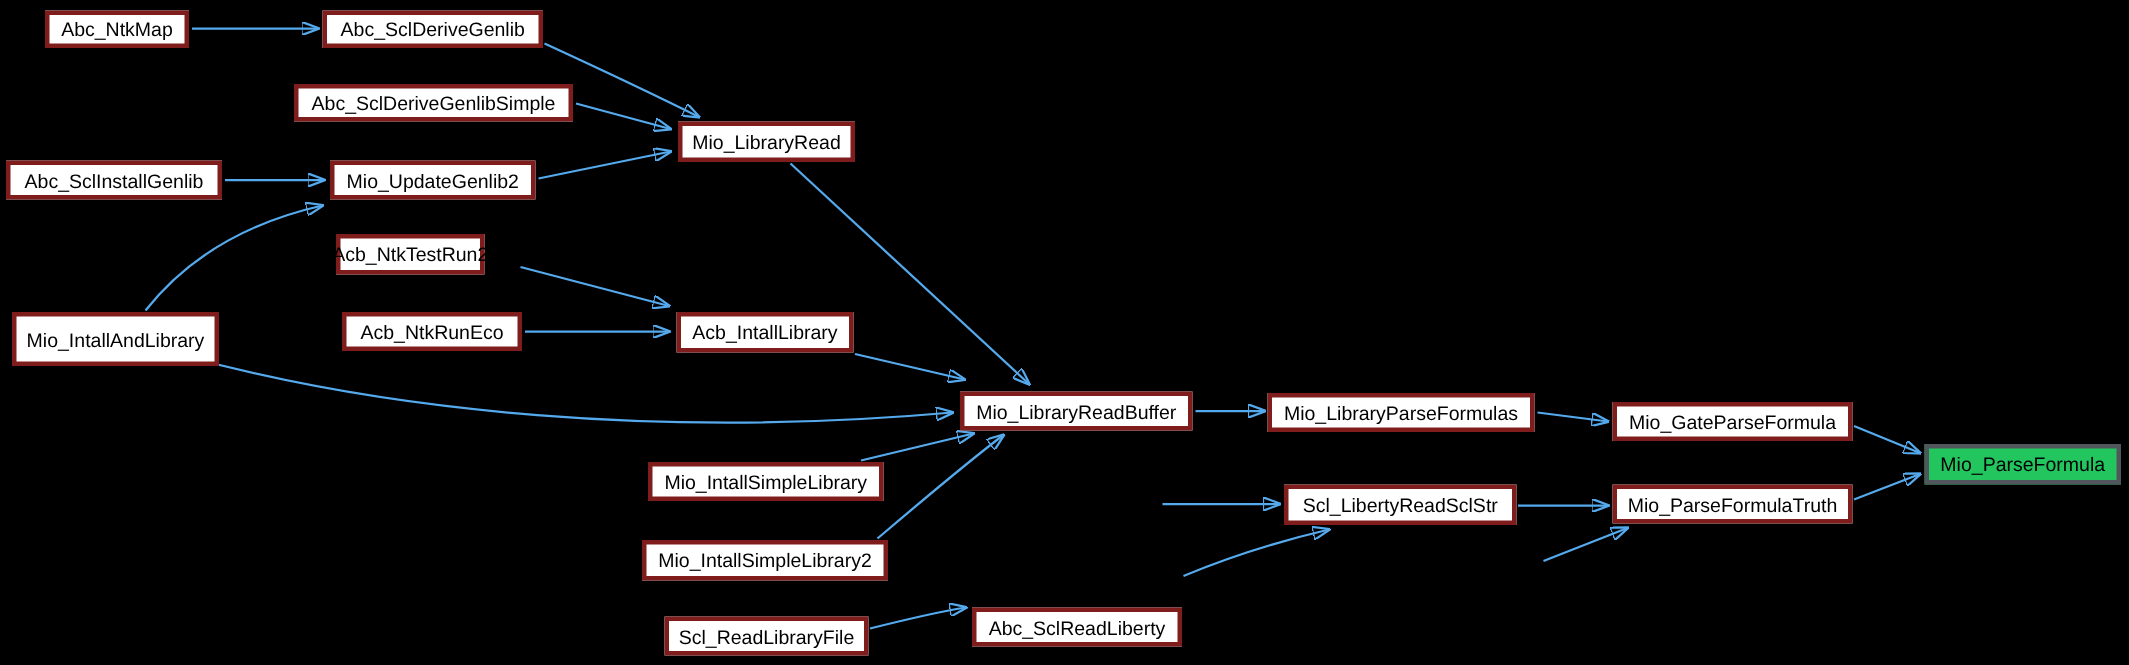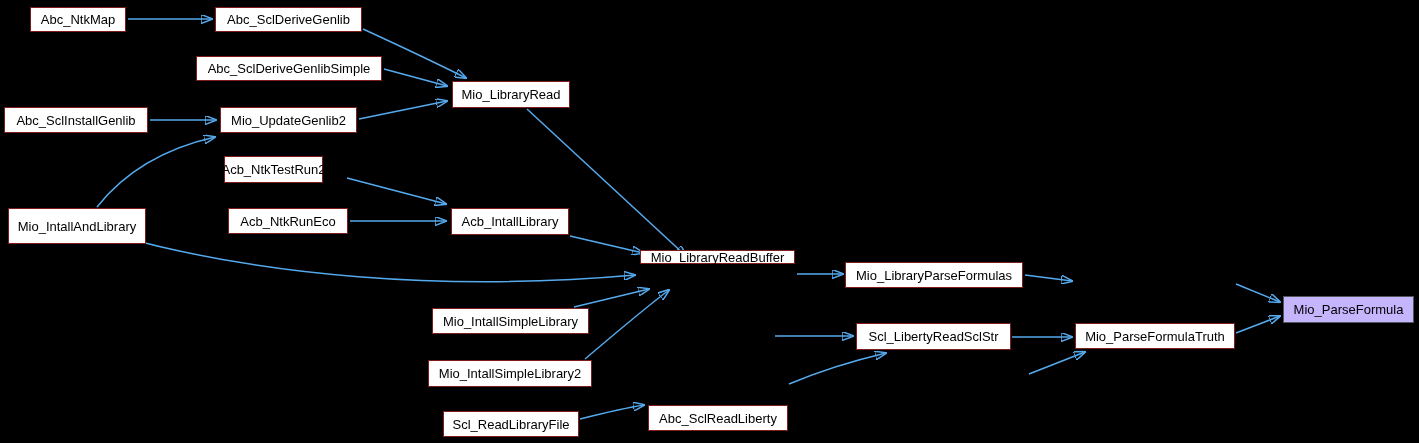--- a/index.html
+++ b/index.html
@@ -23,32 +23,32 @@
   }
   svg.edge-layer path {
     fill: none;
     stroke: #55aaee;
     stroke-width: 1.5;
   }
   .node {
     position: absolute;
     box-sizing: border-box;
     background: #ffffff;
-    border: 1px solid #7f1d1d;
+    border: 3px solid #7f1d1d;
     color: #000000;
     font-size: 13px;
     line-height: 1;
     display: flex;
     align-items: center;
     justify-content: center;
     white-space: nowrap;
     cursor: pointer;
   }
   .node.highlight {
-    background: #c4b5fd;
+    background: #22c55e;
     border-color: #50565b;
     cursor: default;
   }
 </style>
 </head>
 <body>
 
 <div class="canvas">
 
   <svg class="edge-layer" viewBox="0 0 1419 443">
@@ -84,22 +84,23 @@
   <div class="node" style="left:30px;top:7px;width:96px;height:25px">Abc_NtkMap</div>
   <div class="node" style="left:215px;top:7px;width:147px;height:25px">Abc_SclDeriveGenlib</div>
   <div class="node" style="left:196px;top:56px;width:186px;height:25px">Abc_SclDeriveGenlibSimple</div>
   <div class="node" style="left:452px;top:81px;width:118px;height:27px">Mio_LibraryRead</div>
   <div class="node" style="left:4px;top:107px;width:144px;height:26px">Abc_SclInstallGenlib</div>
   <div class="node" style="left:220px;top:107px;width:137px;height:26px">Mio_UpdateGenlib2</div>
   <div class="node" style="left:224px;top:156px;width:99px;height:27px">Acb_NtkTestRun2</div>
   <div class="node" style="left:8px;top:208px;width:138px;height:36px">Mio_IntallAndLibrary</div>
   <div class="node" style="left:228px;top:208px;width:120px;height:26px">Acb_NtkRunEco</div>
   <div class="node" style="left:451px;top:208px;width:118px;height:27px">Acb_IntallLibrary</div>
-  <div class="node" style="left:640px;top:250px;width:155px;height:14px">Mio_LibraryReadBuffer</div>
+  <div class="node" style="left:640px;top:261px;width:155px;height:26px">Mio_LibraryReadBuffer</div>
   <div class="node" style="left:845px;top:262px;width:178px;height:26px">Mio_LibraryParseFormulas</div>
+  <div class="node" style="left:1075px;top:268px;width:160px;height:26px">Mio_GateParseFormula</div>
   <div class="node highlight" style="left:1283px;top:296px;width:131px;height:27px">Mio_ParseFormula</div>
   <div class="node" style="left:432px;top:308px;width:157px;height:26px">Mio_IntallSimpleLibrary</div>
   <div class="node" style="left:856px;top:323px;width:155px;height:27px">Scl_LibertyReadSclStr</div>
   <div class="node" style="left:1075px;top:323px;width:160px;height:26px">Mio_ParseFormulaTruth</div>
   <div class="node" style="left:428px;top:360px;width:164px;height:27px">Mio_IntallSimpleLibrary2</div>
   <div class="node" style="left:648px;top:405px;width:140px;height:26px">Abc_SclReadLiberty</div>
   <div class="node" style="left:443px;top:411px;width:136px;height:26px">Scl_ReadLibraryFile</div>
 
 </div>
 

